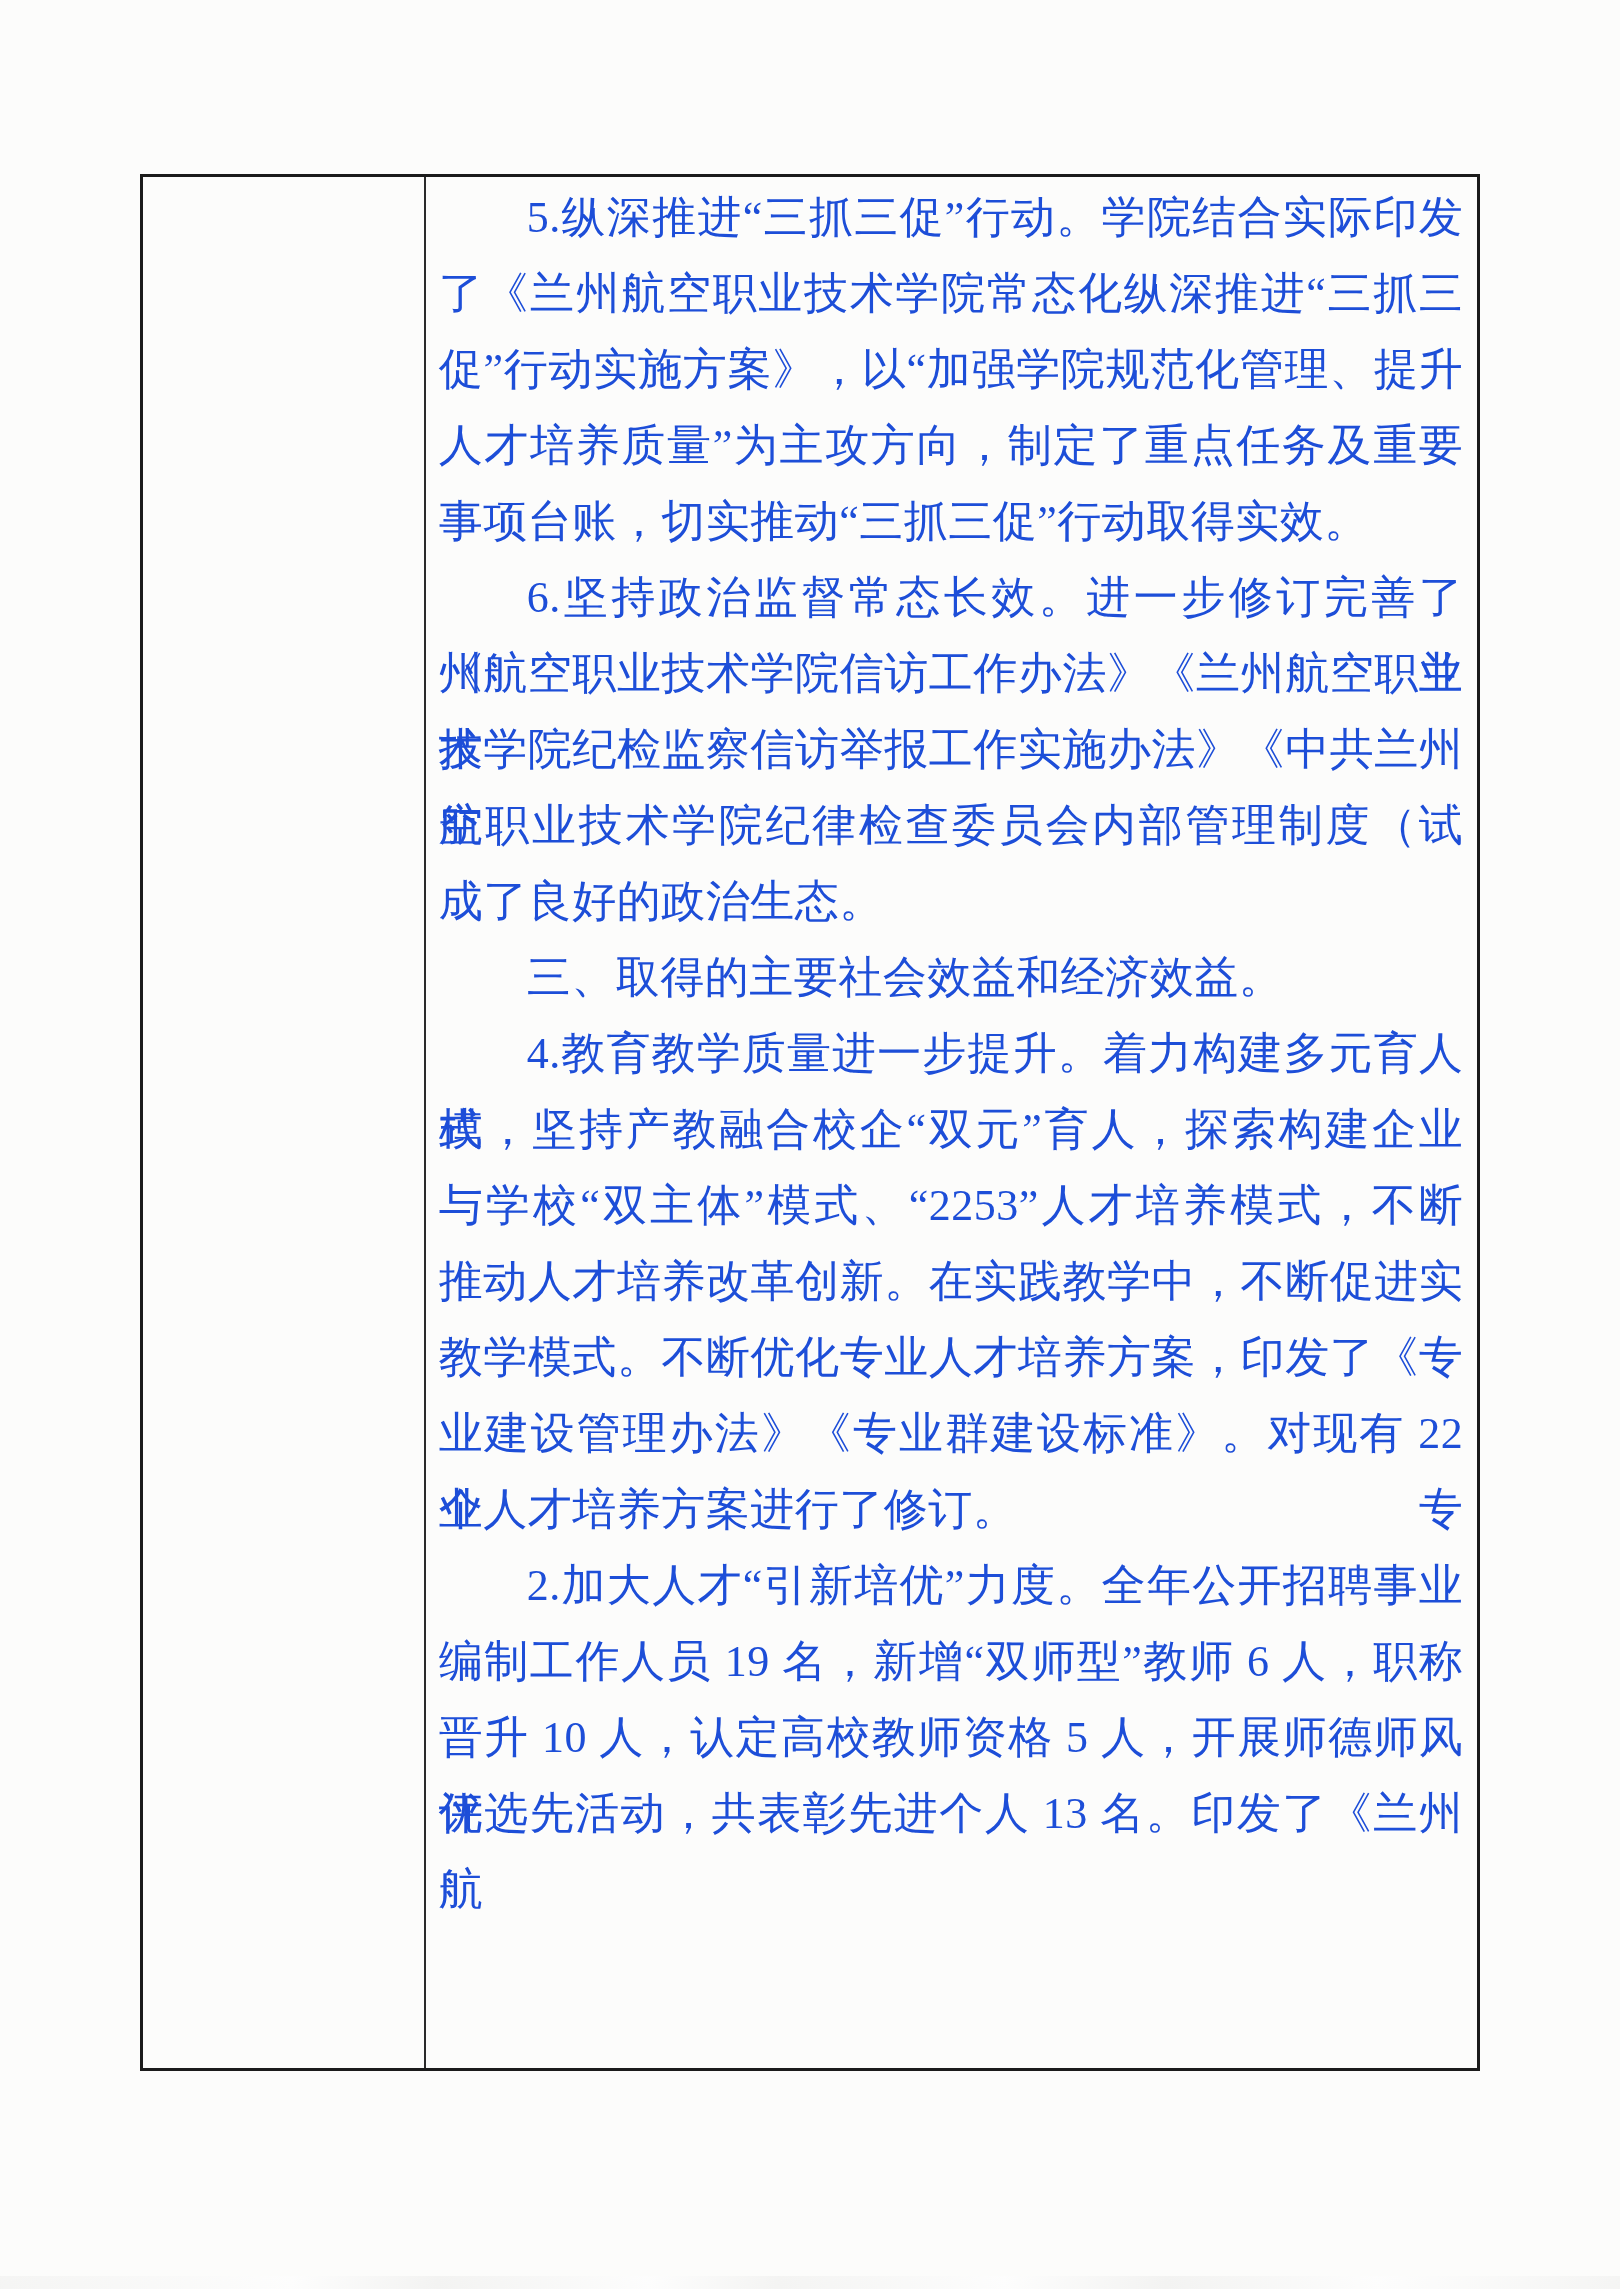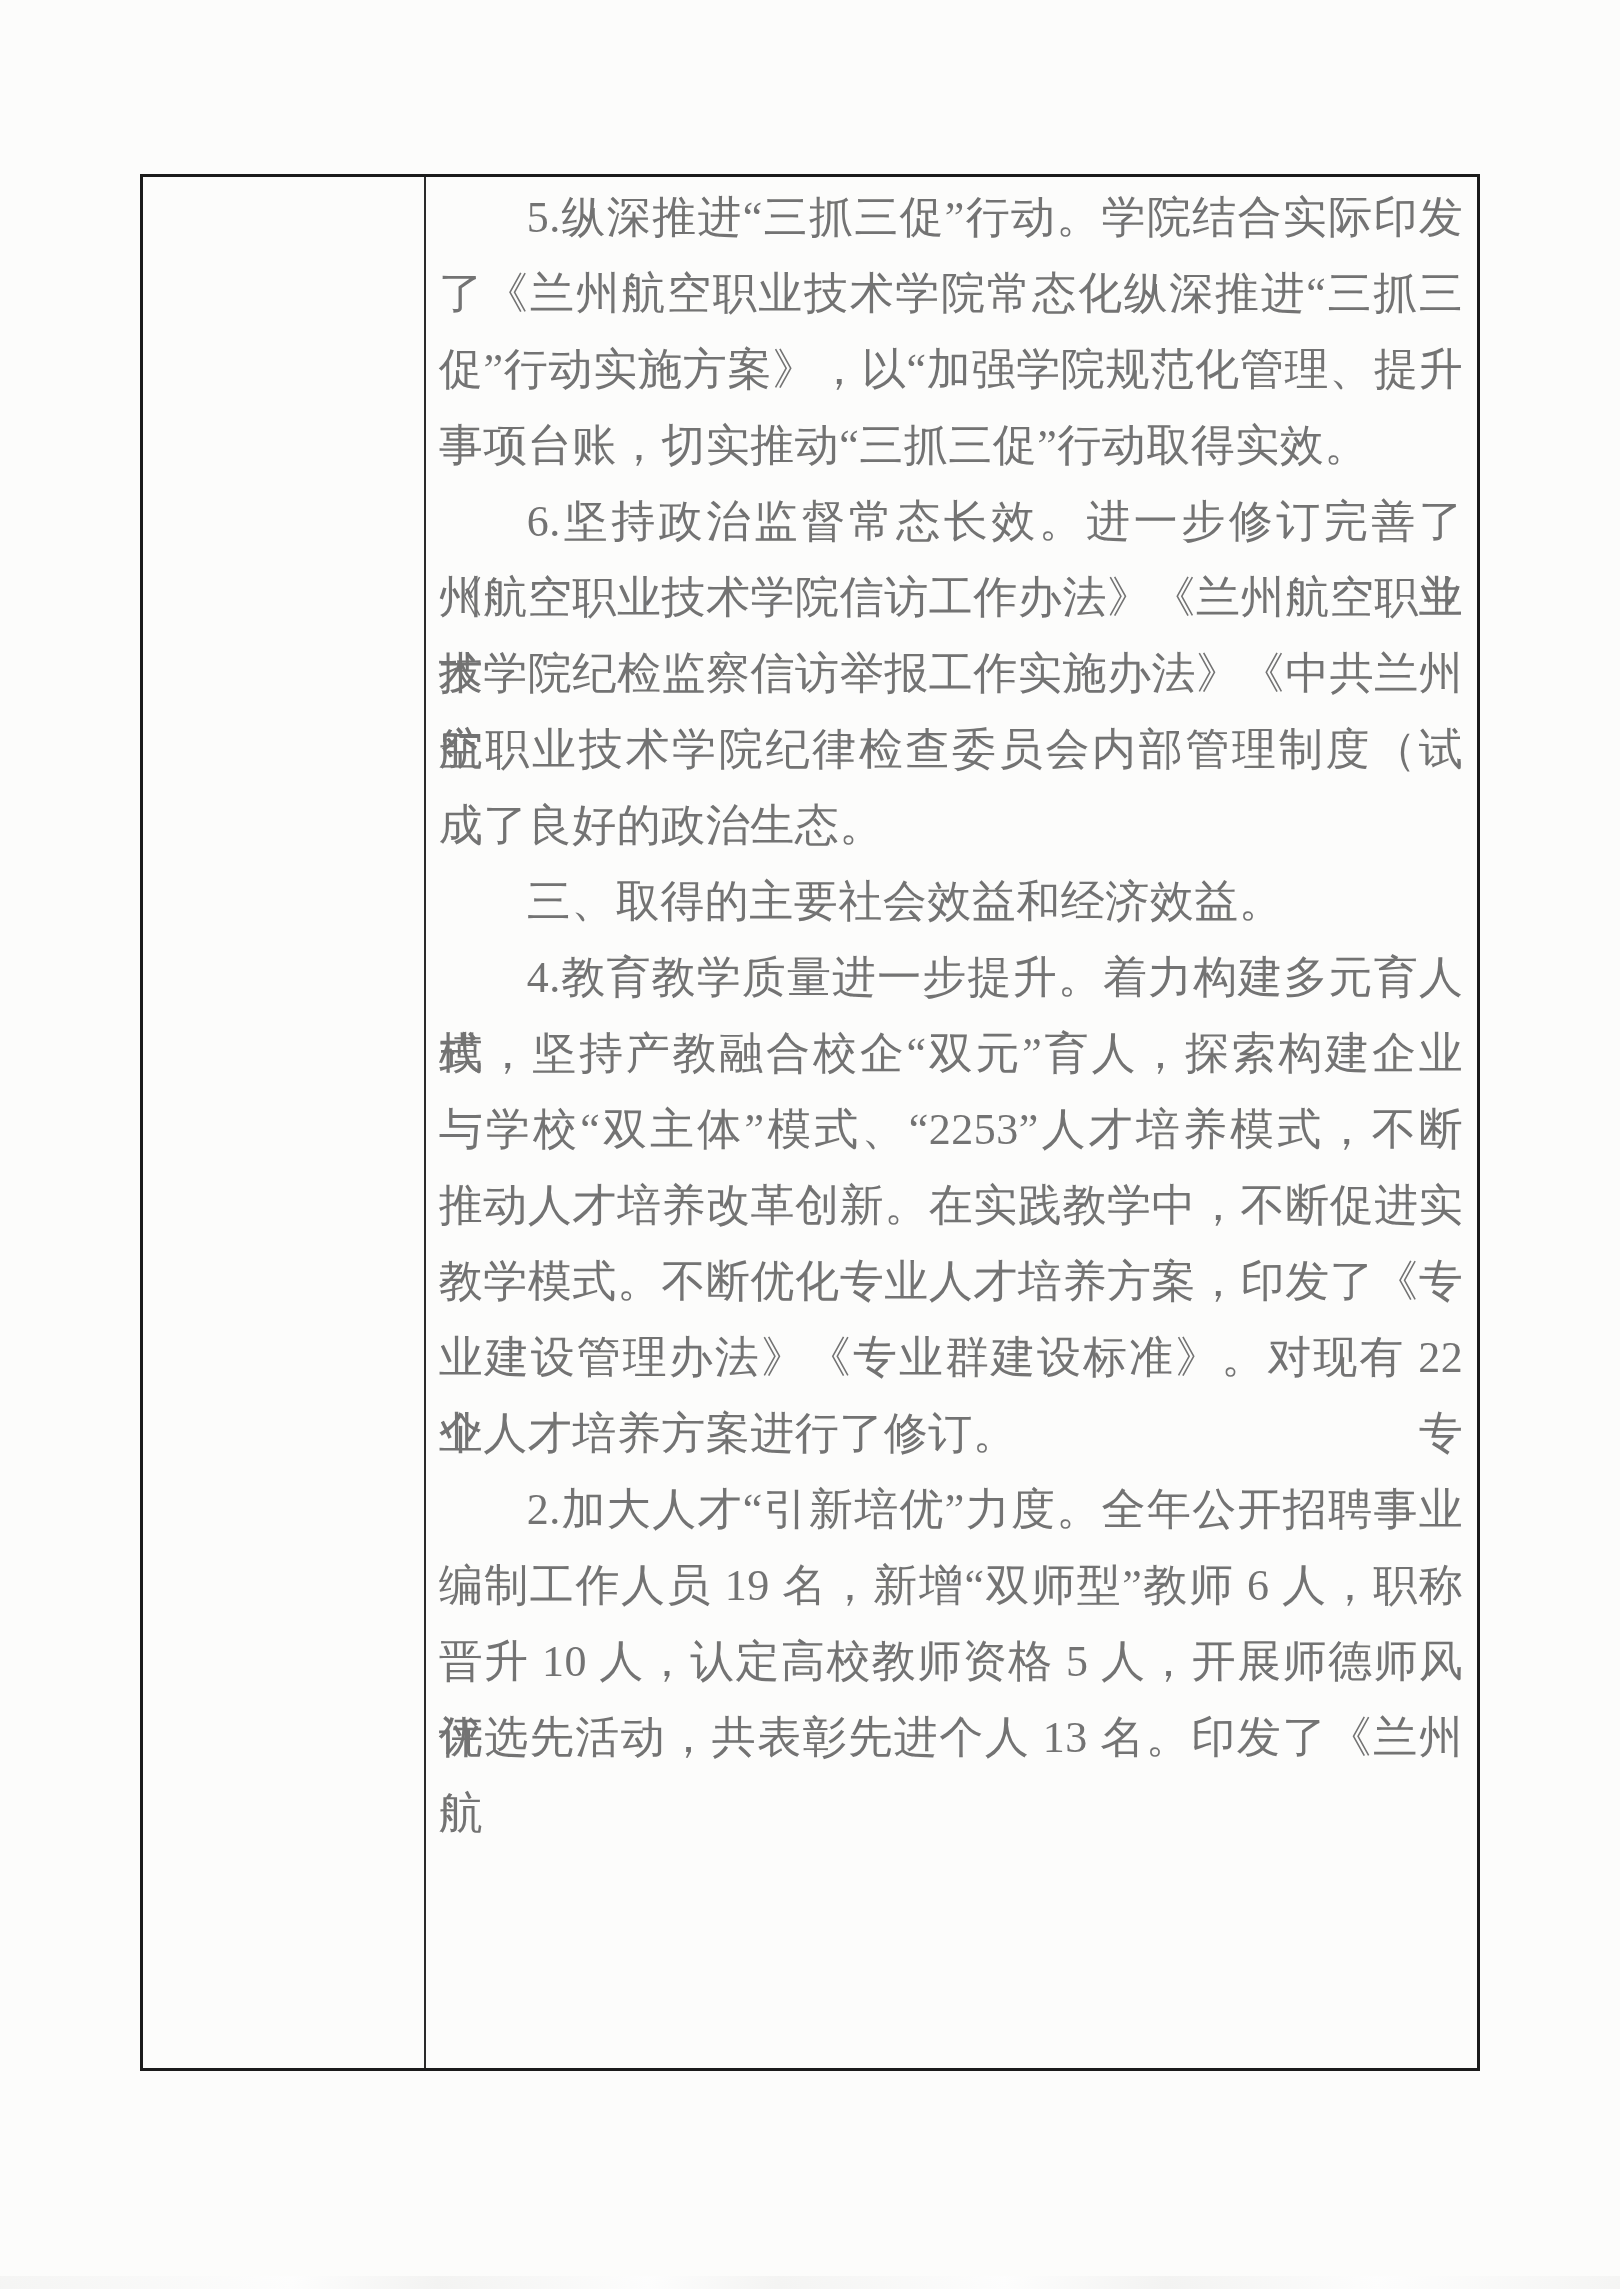--- a/index.html
+++ b/index.html
@@ -48,21 +48,21 @@
     flex: 1;
     box-sizing: border-box;
     padding: 2.9px 13.7px 0 12.7px;
   }
   .text-line {
     height: 76px;
     line-height: 76px;
     font-size: 44px;
     letter-spacing: 0.5px;
     white-space: nowrap;
-    color: #737373;
+    color: #1d4ed8;
     text-align: left;
   }
   .text-line.justify {
     white-space: normal;
     text-align: justify;
     text-align-last: justify;
     text-justify: inter-character;
   }
   .text-line.indent {
     text-indent: 88px;
@@ -74,20 +74,21 @@
 <div class="page">
 
   <div class="report-table">
 
     <div class="cell-label"></div>
 
     <div class="cell-content">
       <div class="text-line indent justify">5.纵深推进“三抓三促”行动。学院结合实际印发</div>
       <div class="text-line justify">了《兰州航空职业技术学院常态化纵深推进“三抓三</div>
       <div class="text-line justify">促”行动实施方案》，以“加强学院规范化管理、提升</div>
+      <div class="text-line justify">人才培养质量”为主攻方向，制定了重点任务及重要</div>
       <div class="text-line">事项台账，切实推动“三抓三促”行动取得实效。</div>
       <div class="text-line indent justify">6.坚持政治监督常态长效。进一步修订完善了《兰</div>
       <div class="text-line justify">州航空职业技术学院信访工作办法》《兰州航空职业技</div>
       <div class="text-line justify">术学院纪检监察信访举报工作实施办法》《中共兰州航</div>
       <div class="text-line justify">空职业技术学院纪律检查委员会内部管理制度（试</div>
       <div class="text-line">成了良好的政治生态。</div>
       <div class="text-line indent">三、取得的主要社会效益和经济效益。</div>
       <div class="text-line indent justify">4.教育教学质量进一步提升。着力构建多元育人模</div>
       <div class="text-line justify">式，坚持产教融合校企“双元”育人，探索构建企业</div>
       <div class="text-line justify">与学校“双主体”模式、“2253”人才培养模式，不断</div>

